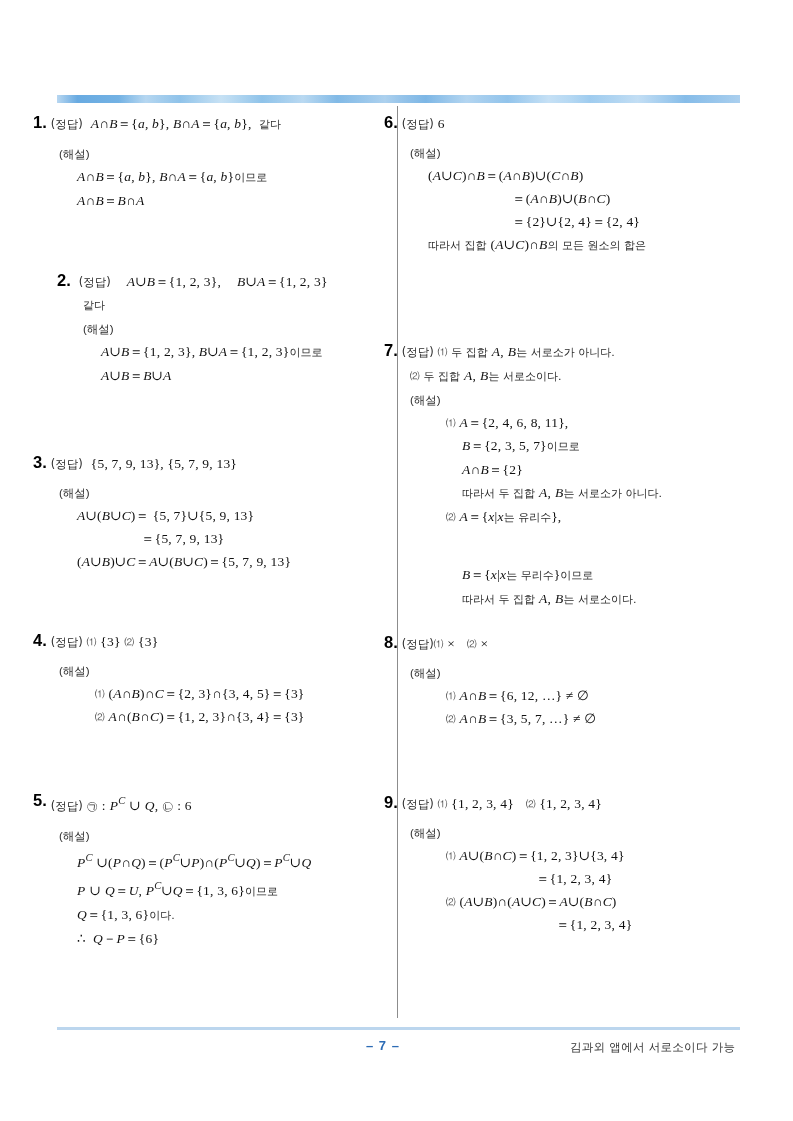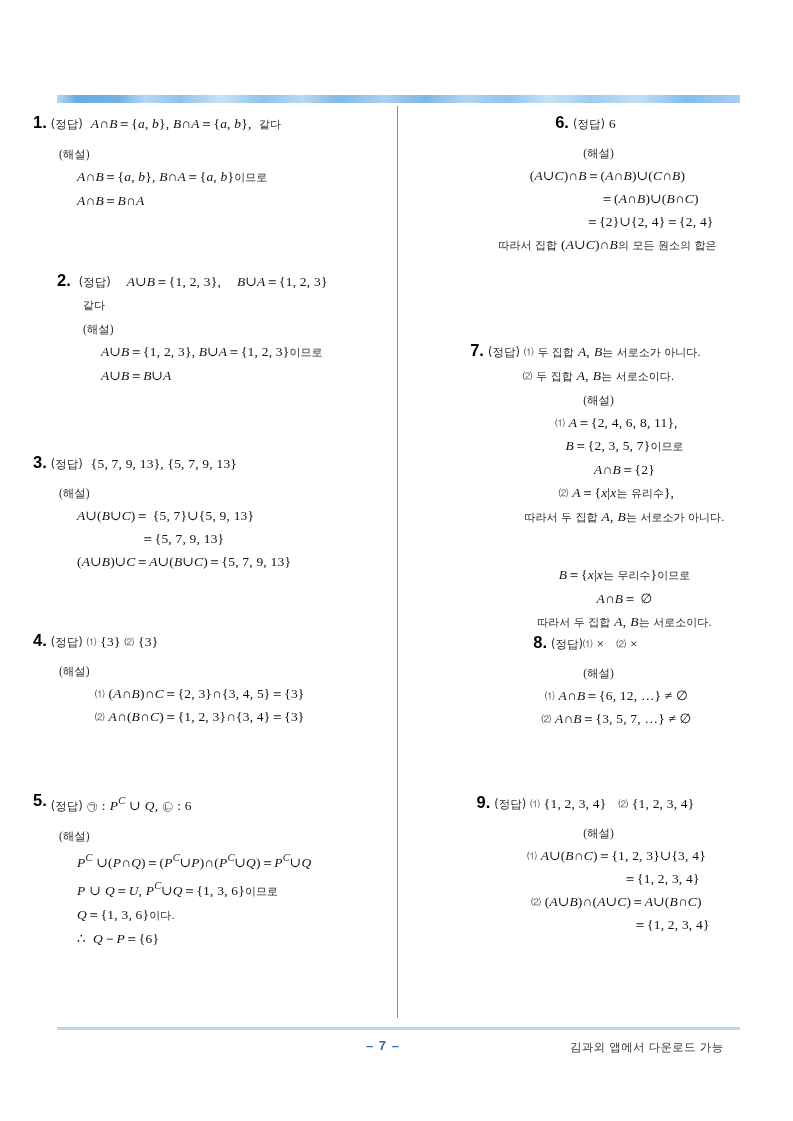--- a/index.html
+++ b/index.html
@@ -55,21 +55,21 @@
     height: 912px;
     background: #8c8c8c;
   }
 
   
   .column {
     position: absolute;
     top: 112px;
   }
   #column-left  { left: 33px;  width: 355px; }
-  #column-right { left: 408px; width: 355px; text-align: center; }
+  #column-right { left: 384px; width: 355px; }
 
   
   .problem {
     position: relative;
     margin: 0;
   }
   .problem-head {
     display: block;
     white-space: nowrap;
   }
@@ -86,21 +86,21 @@
     display: inline-block;
     vertical-align: top;
   }
   .kword {
     font-family: "DejaVu Sans", "Liberation Sans", sans-serif;
     font-size: 11px;
     color: #2b2b2b;
   }
   .label-ans { font-size: 11.5px; }
   .label-sol {
-    font-family: Liberation Serif, serif;
+    font-family: Liberation Sans, sans-serif;
     font-size: 11.5px;
     color: #2b2b2b;
   }
   .math {
     font-family: "Liberation Serif", "DejaVu Serif", serif;
     font-style: italic;
     font-size: 13.5px;
     color: #111;
     letter-spacing: 0.2px;
   }
@@ -332,33 +332,30 @@
     </div>
     <div class="line indent3">
       <span class="subidx">⑴</span> <span class="math">A</span><span class="mathup math">＝{2, 4, 6, 8, 11},</span>
     </div>
     <div class="line" style="padding-left:78px;">
       <span class="math">B</span><span class="mathup math">＝{2, 3, 5, 7}</span><span class="korean">이므로</span>
     </div>
     <div class="line" style="padding-left:78px;">
       <span class="math">A</span><span class="mathup math">∩</span><span class="math">B</span><span class="mathup math">＝{2}</span>
     </div>
-    <div class="line indent3">
-      <span class="subidx">⑵</span> <span class="math">A</span><span class="mathup math">＝{</span><span class="math">x</span><span class="mathup math">|</span><span class="math">x</span><span class="korean">는 유리수</span><span class="mathup math">},</span>
-    </div>
     <div class="line" style="padding-left:78px;">
       <span class="korean">따라서 두 집합</span> <span class="math">A</span><span class="mathup math">,</span> <span class="math">B</span><span class="korean">는 서로소가 아니다.</span>
     </div>
+    <div class="line indent3">
+      <span class="subidx">⑵</span> <span class="math">A</span><span class="mathup math">＝{</span><span class="math">x</span><span class="mathup math">|</span><span class="math">x</span><span class="korean">는 유리수</span><span class="mathup math">},</span>
+    </div>
     <div class="line" style="padding-left:78px;margin-top:34px;">
       <span class="math">B</span><span class="mathup math">＝{</span><span class="math">x</span><span class="mathup math">|</span><span class="math">x</span><span class="korean">는 무리수</span><span class="mathup math">}</span><span class="korean">이므로</span>
     </div>
     <div class="line" style="padding-left:78px;">
-      <span class="math">A</span><span class="mathup math">∩</span><span class="math">B</span><span class="mathup math">＝ ∅</span>
-    </div>
-    <div class="line" style="padding-left:78px;">
       <span class="korean">따라서 두 집합</span> <span class="math">A</span><span class="mathup math">,</span> <span class="math">B</span><span class="korean">는 서로소이다.</span>
     </div>
   </div>
 
   <div class="problem" style="height:160px;">
     <div class="problem-head">
       <span class="pnum">8.</span>
       <span class="ansbody">
         <span class="line"><span class="label-ans kword">(정답)</span><span class="subidx">⑴</span>
           <span class="mathup math">×</span>&nbsp;&nbsp; <span class="subidx">⑵</span> <span class="mathup math">×</span>
@@ -399,13 +396,13 @@
     </div>
     <div class="line" style="padding-left:172px;">
       <span class="mathup math">＝{1, 2, 3, 4}</span>
     </div>
   </div>
 
 </div>
 
 <div id="footer-rule"></div>
 <div id="page-number">– 7 –</div>
-<div id="footer-note">김과외 앱에서 다운로드 가능</div>
+<div id="footer-note">김과외 앱에서 서로소이다 가능</div>
 
 </body></html>

